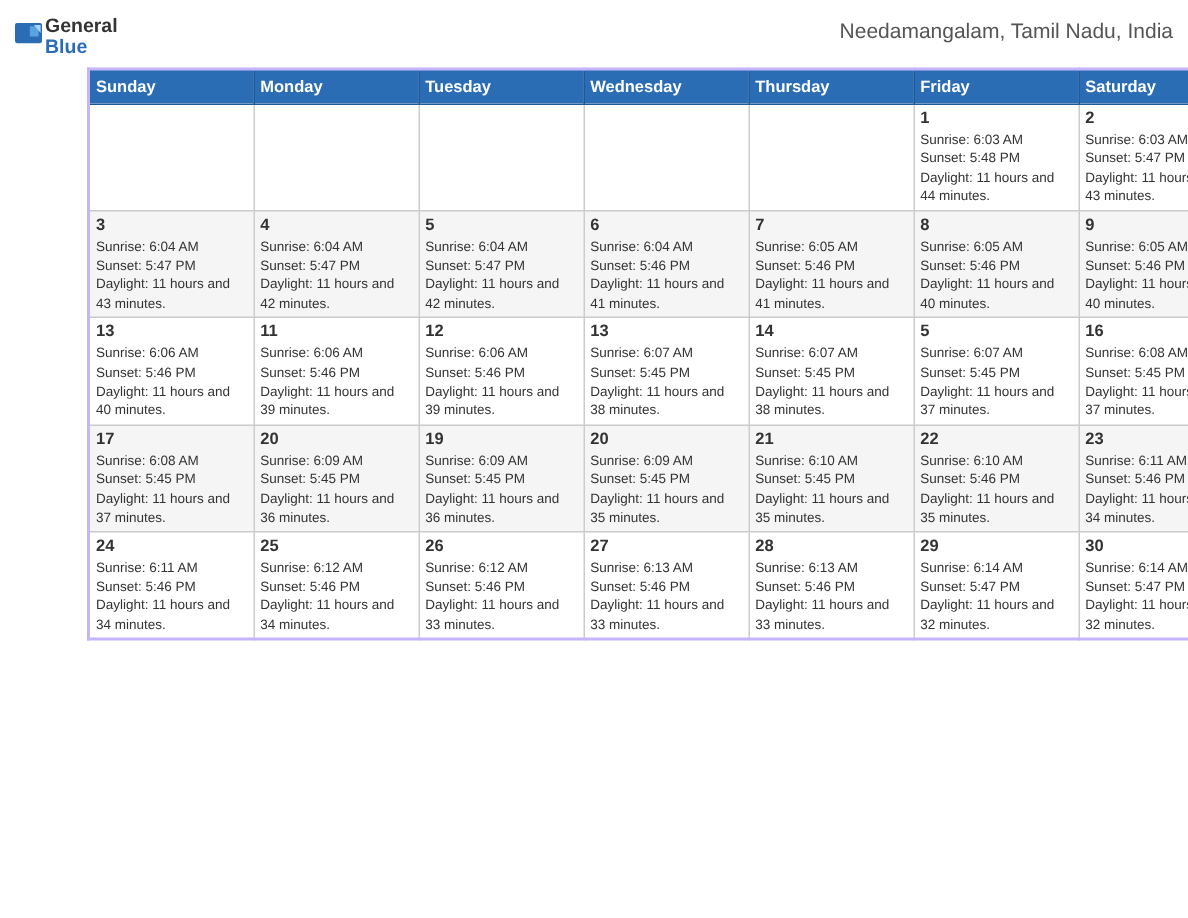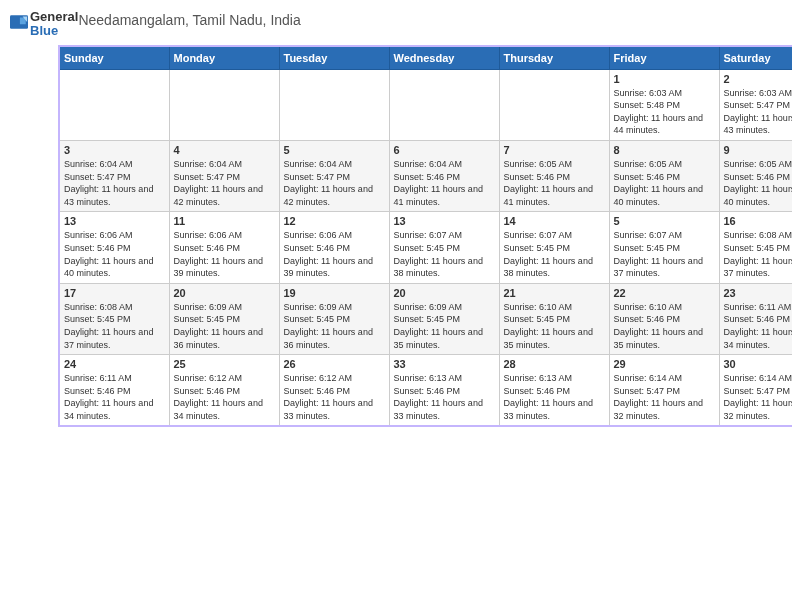--- a/index.html
+++ b/index.html
@@ -6,20 +6,21 @@
     body {
       font-family: Arial, sans-serif;
       background: #fff;
       width: 792px;
       min-height: 612px;
       padding: 10px;
     }
     .header {
       display: flex;
       align-items: flex-start;
+      justify-content: space-between;
       margin-bottom: 6px;
     }
     .logo {
       display: flex;
       align-items: center;
       gap: 2px;
     }
     .logo-icon {
       width: 18px;
       height: 18px;
@@ -215,21 +216,21 @@
         </td>
         <td>
           <span class="day-num">25</span>
           <div class="day-info">Sunrise: 6:12 AM<br>Sunset: 5:46 PM<br>Daylight: 11 hours and 34 minutes.</div>
         </td>
         <td>
           <span class="day-num">26</span>
           <div class="day-info">Sunrise: 6:12 AM<br>Sunset: 5:46 PM<br>Daylight: 11 hours and 33 minutes.</div>
         </td>
         <td>
-          <span class="day-num">33</span>
+          <span class="day-num">27</span>
           <div class="day-info">Sunrise: 6:13 AM<br>Sunset: 5:46 PM<br>Daylight: 11 hours and 33 minutes.</div>
         </td>
         <td>
           <span class="day-num">28</span>
           <div class="day-info">Sunrise: 6:13 AM<br>Sunset: 5:46 PM<br>Daylight: 11 hours and 33 minutes.</div>
         </td>
         <td>
           <span class="day-num">29</span>
           <div class="day-info">Sunrise: 6:14 AM<br>Sunset: 5:47 PM<br>Daylight: 11 hours and 32 minutes.</div>
         </td>

